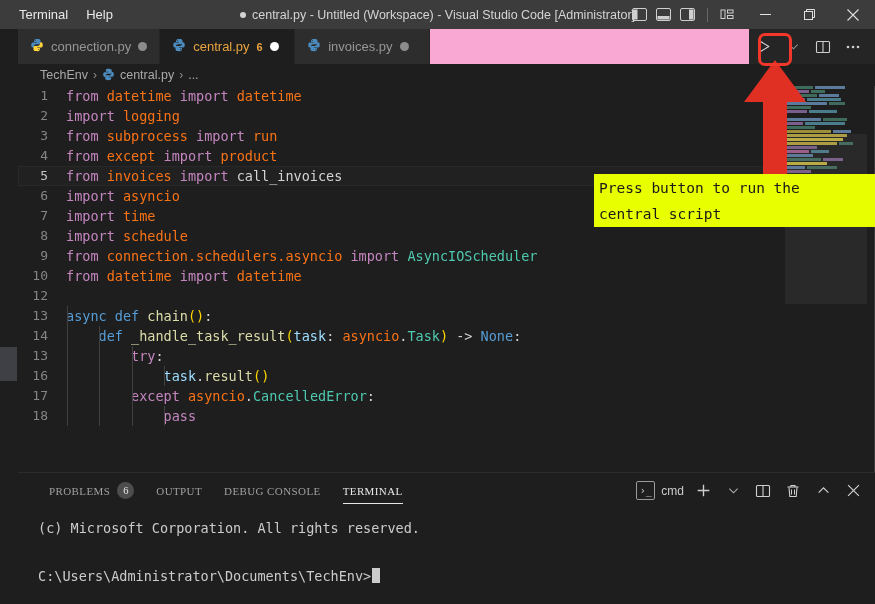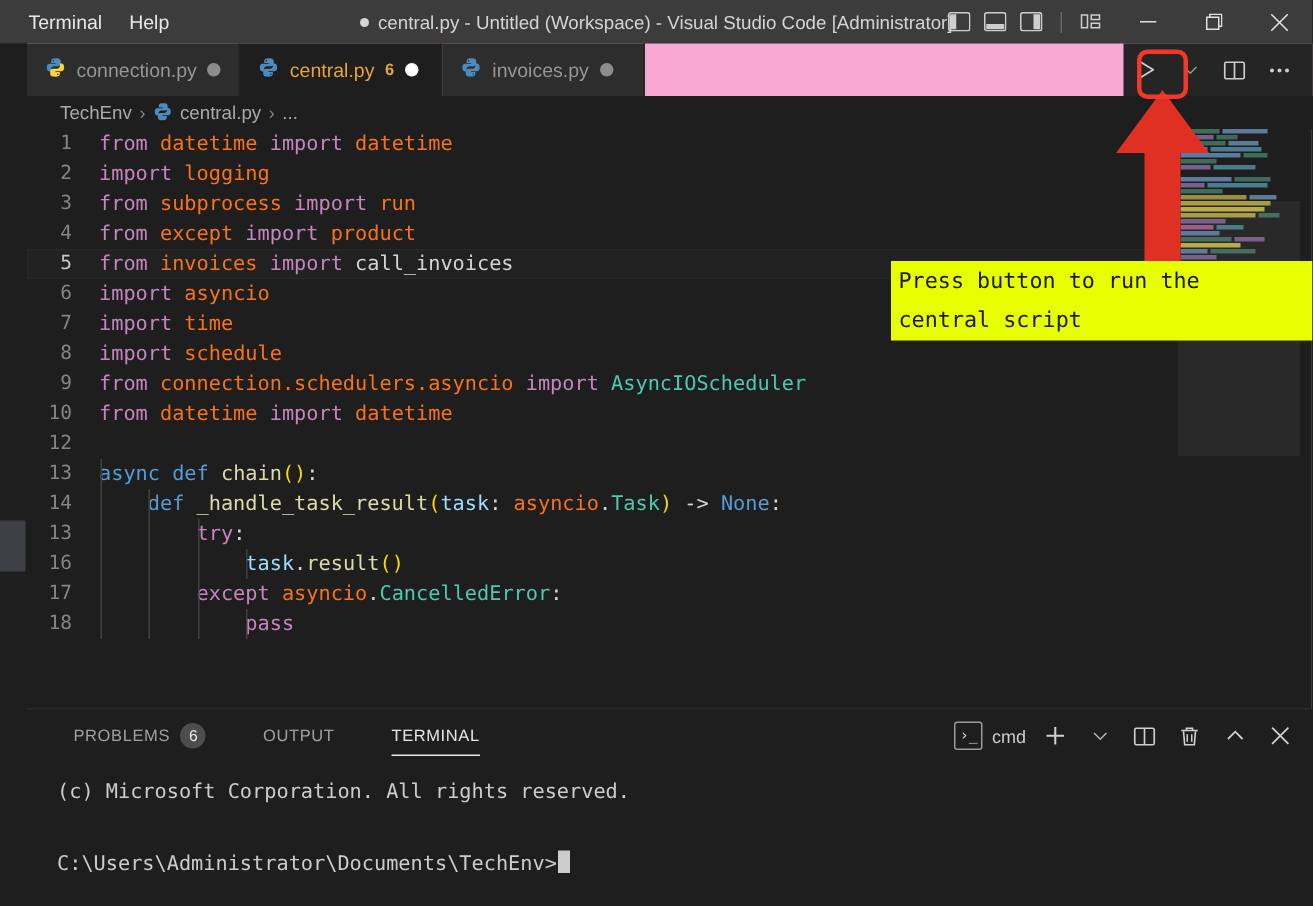--- a/index.html
+++ b/index.html
@@ -144,21 +144,21 @@
 
   
   .panel{
     position:absolute;left:18px;top:472px;width:857px;height:132px;
     background:#1e1e1e;border-top:1px solid #2b2b2b;
   }
   .panel-header{
     position:absolute;left:0;top:0;width:857px;height:35px;
     display:flex;align-items:center;
   }
-  .ptabs{display:flex;align-items:flex-start;height:35px;padding-left:20px;gap:16px;}
+  .ptabs{display:flex;align-items:flex-start;height:35px;padding-left:20px;gap:0px;font-family:Liberation Serif, serif;}
   .ptab{
     position:relative;height:35px;display:flex;align-items:center;gap:7px;
     padding:0 11px;font-size:11px;letter-spacing:.4px;color:#a0a0a0;cursor:pointer;
     text-transform:uppercase;
   }
   .ptab.active{color:#e7e7e7;}
   .ptab.active::after{
     content:"";position:absolute;left:11px;right:11px;bottom:4px;height:1px;background:#e7e7e7;
   }
   .pbadge{
@@ -471,20 +471,23 @@
   <div class="panel">
     <div class="panel-header">
       <div class="ptabs" id="panel-tabs">
           <div class="ptab">
             <span>PROBLEMS</span>
             <span class="pbadge">6</span>
           </div>
           <div class="ptab">
             <span>OUTPUT</span>
           </div>
+          <div class="ptab">
+            <span>DEBUG CONSOLE</span>
+          </div>
           <div class="ptab active">
             <span>TERMINAL</span>
           </div>
         </div>
       <div class="pactions">
         <div class="pact cmd-chip">
           <span class="cmd-box">›_</span>
           <span class="cmd-text">cmd</span>
         </div>
         <div class="pact">

